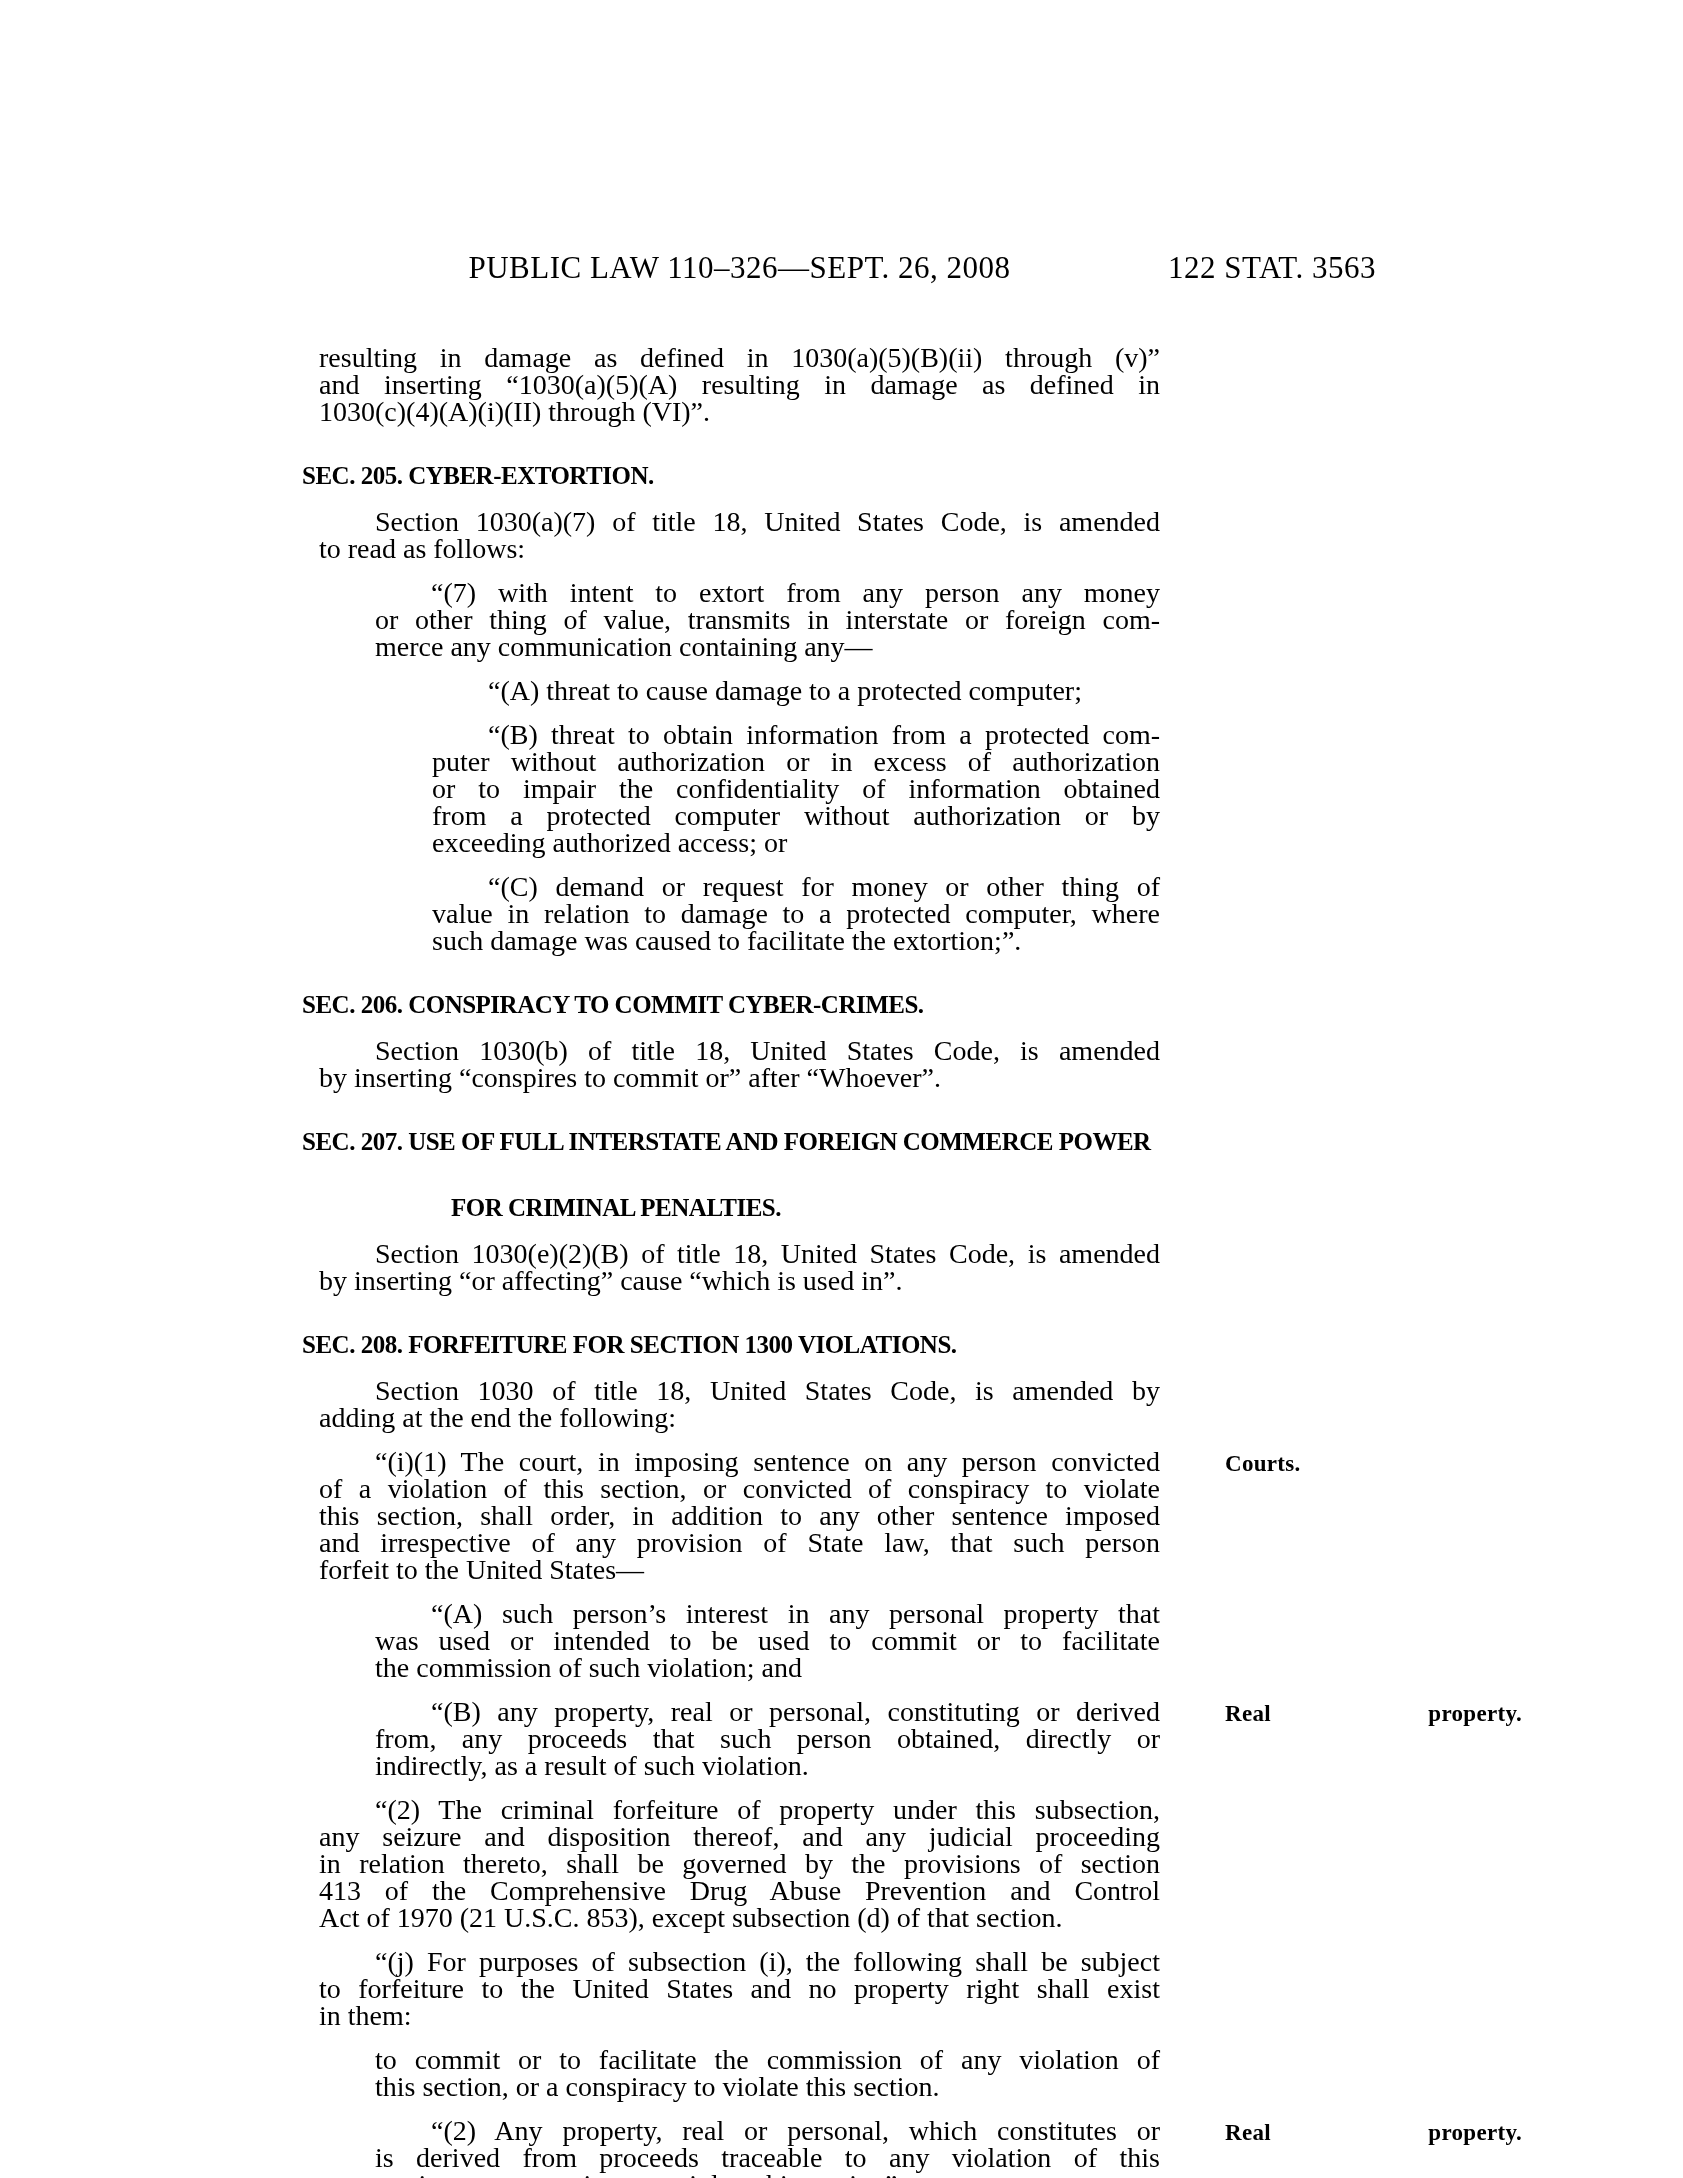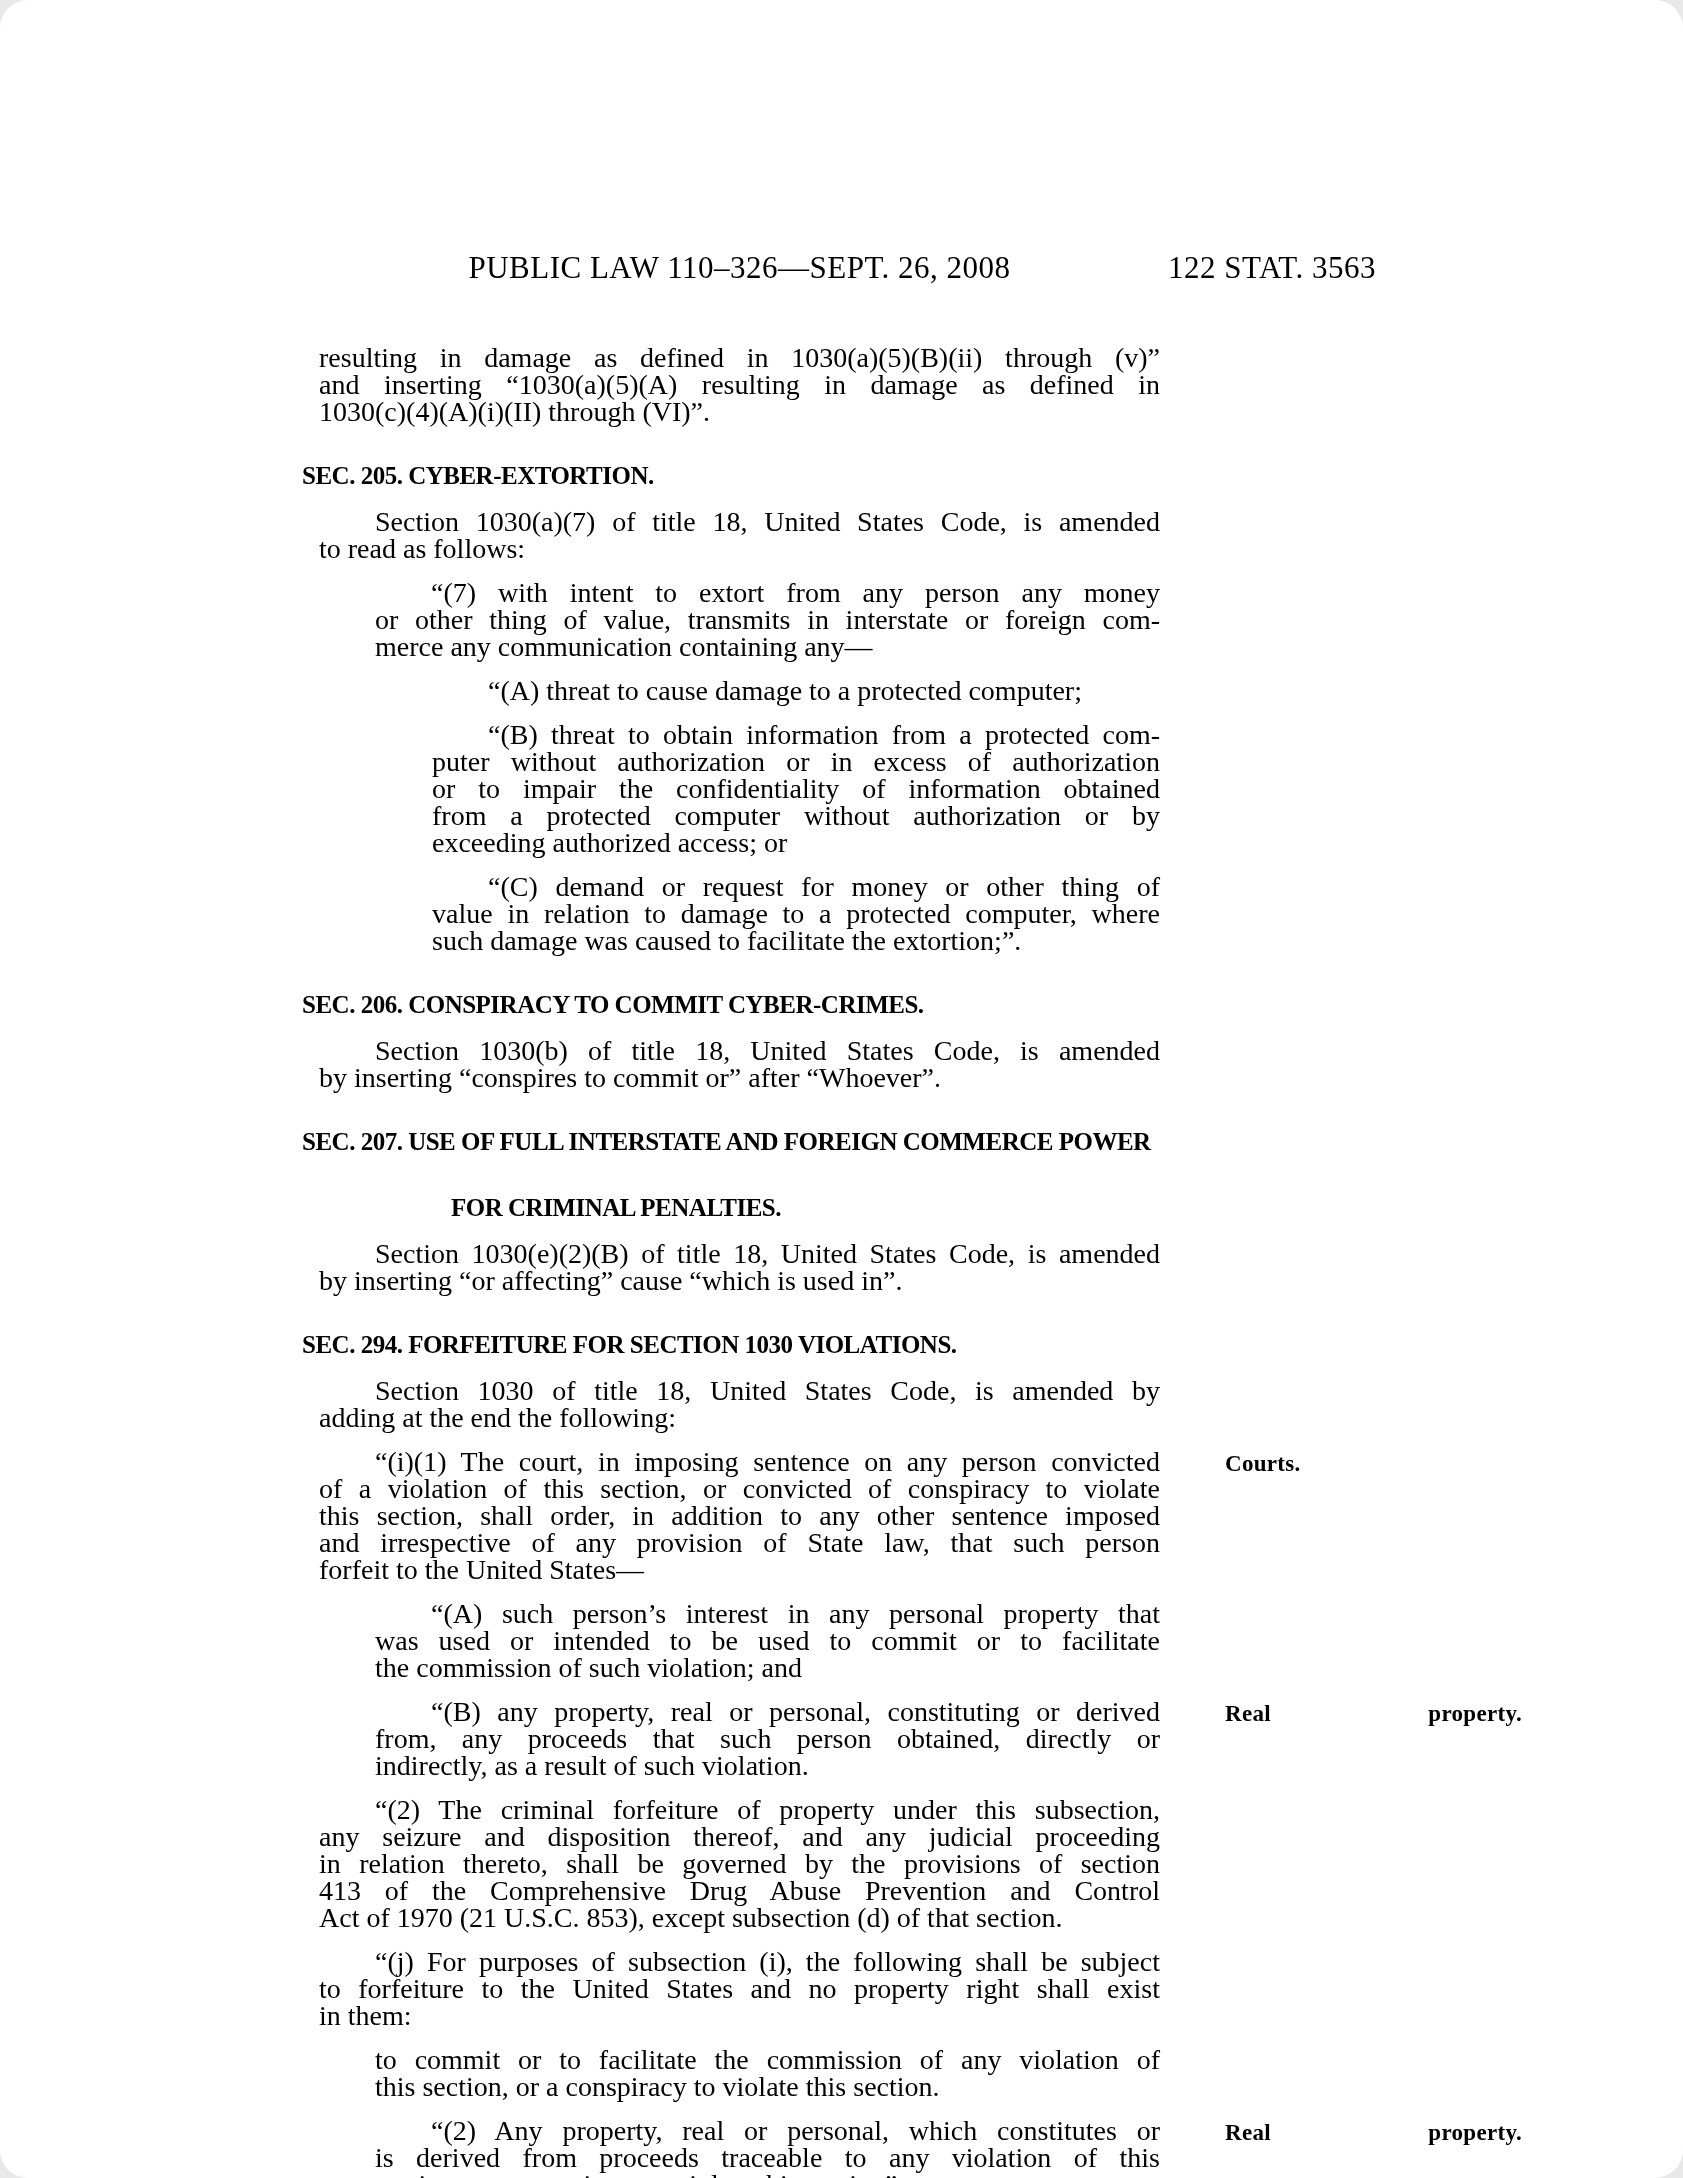--- a/index.html
+++ b/index.html
@@ -8,21 +8,20 @@
     background: #e8e8e8;
   }
   .page {
     position: relative;
     width: 1683px;
     height: 2178px;
     background: #ffffff;
     color: #000000;
     font-family: "Liberation Serif", serif;
     overflow: hidden;
-    border-radius: 28px;
   }
   
   .runhead {
     position: absolute;
     top: 251px;
     left: 302px;
     width: 1074px;
     height: 38px;
     font-size: 31px;
     line-height: 34px;
@@ -134,21 +133,21 @@
       </div>
       <div class="heading">
         <div class="line">SEC. 207. USE OF FULL INTERSTATE AND FOREIGN COMMERCE POWER</div>
         <div class="line runover">FOR CRIMINAL PENALTIES.</div>
       </div>
       <div class="para lvl0">
         <div class="line just fi">Section 1030(e)(2)(B) of title 18, United States Code, is amended</div>
         <div class="line">by inserting “or affecting” cause “which is used in”.</div>
       </div>
       <div class="heading">
-        <div class="line">SEC. 294. FORFEITURE FOR SECTION 1030 VIOLATIONS.</div>
+        <div class="line">SEC. 208. FORFEITURE FOR SECTION 1300 VIOLATIONS.</div>
       </div>
       <div class="para lvl0">
         <div class="line just fi">Section 1030 of title 18, United States Code, is amended by</div>
         <div class="line">adding at the end the following:</div>
       </div>
       <div class="para lvl0">
         <div class="line just fi">“(i)(1) The court, in imposing sentence on any person convicted<span class="margin-note">Courts.</span></div>
         <div class="line just">of a violation of this section, or convicted of conspiracy to violate</div>
         <div class="line just">this section, shall order, in addition to any other sentence imposed</div>
         <div class="line just">and irrespective of any provision of State law, that such person</div>

